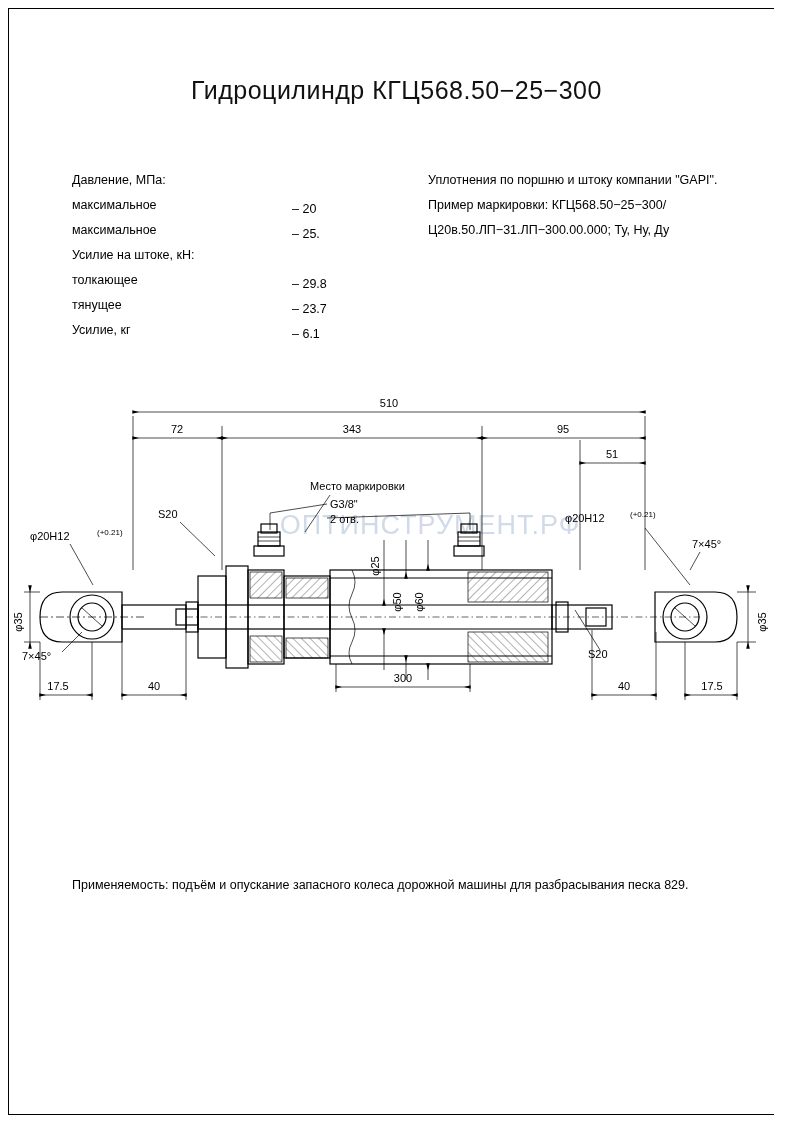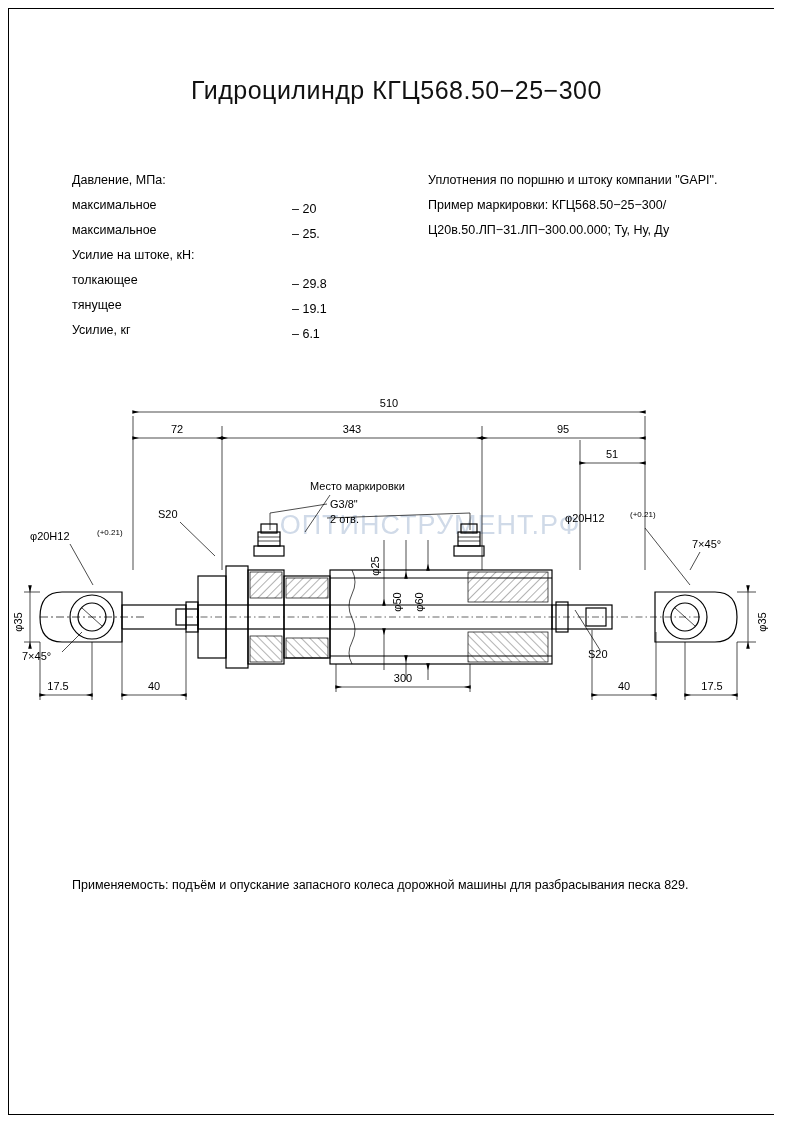--- a/index.html
+++ b/index.html
@@ -124,21 +124,21 @@
     </div>
     <div class="row">
       <span>Усилие на штоке, кН:</span>
     </div>
     <div class="row">
       <span>толкающее</span>
       <span class="val">– 29.8</span>
     </div>
     <div class="row">
       <span>тянущее</span>
-      <span class="val">– 19.1</span>
+      <span class="val">– 23.7</span>
     </div>
     <div class="row">
       <span>Усилие, кг</span>
       <span class="val">– 6.1</span>
     </div>
   </div>
 
   <div class="notes">
     <div>Уплотнения по поршню и штоку компании "GAPI".</div>
     <div>Пример маркировки: КГЦ568.50−25−300/</div>

